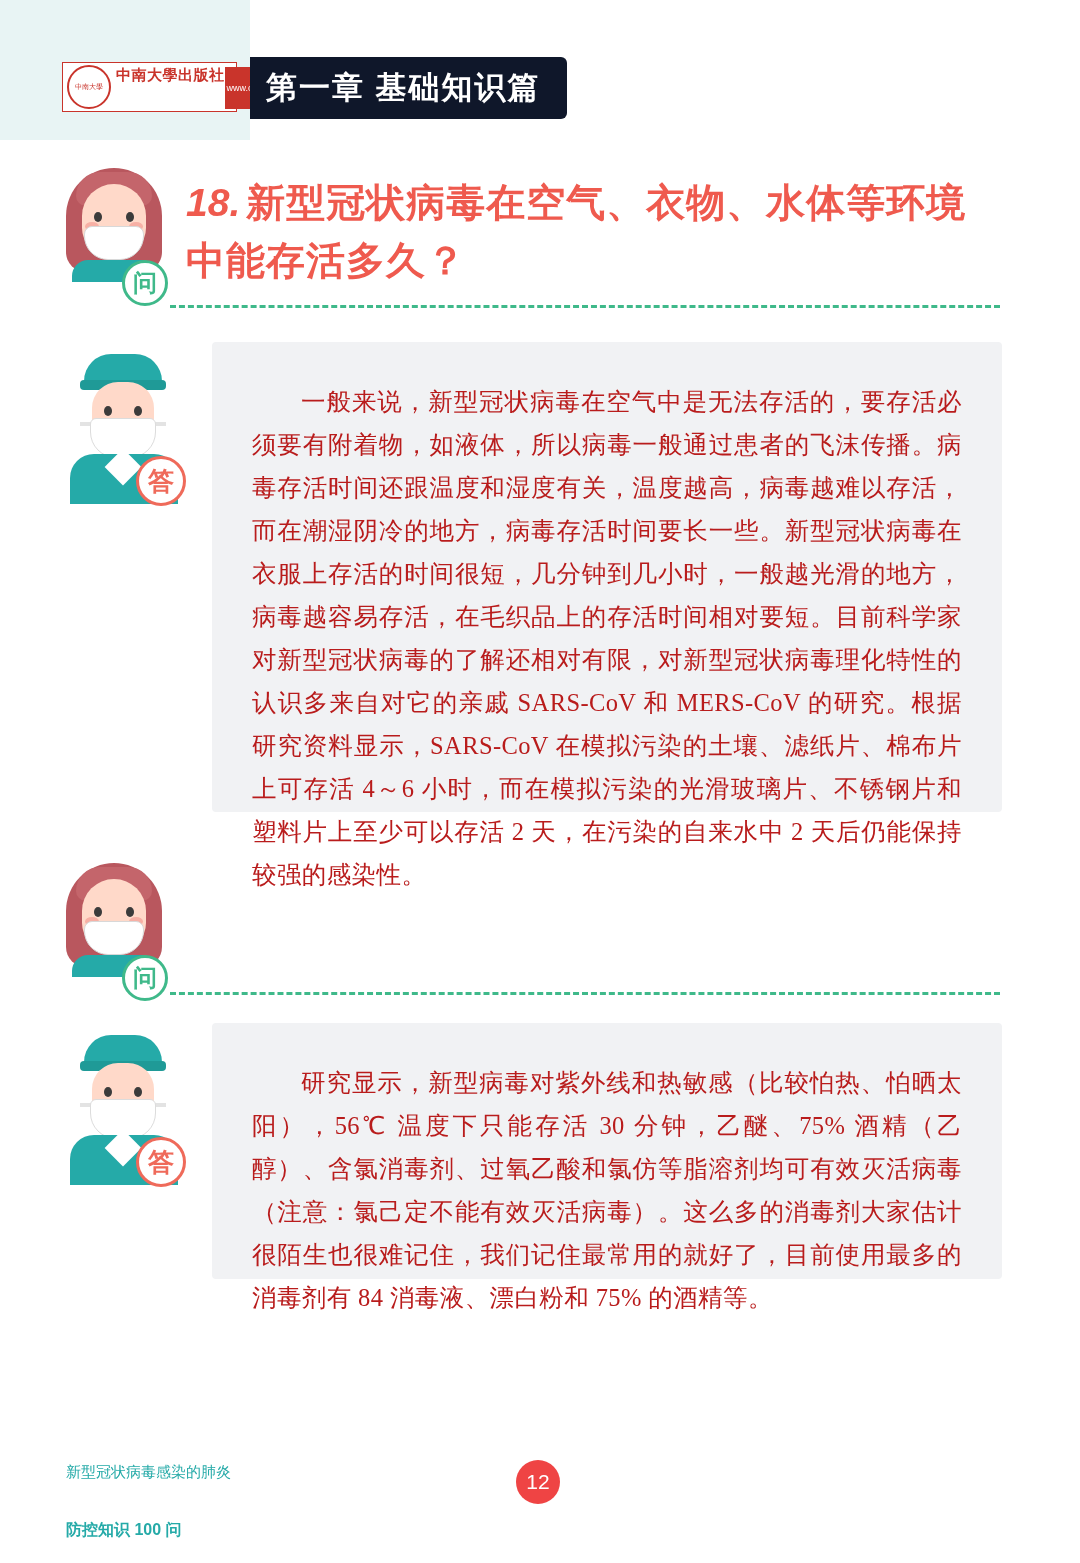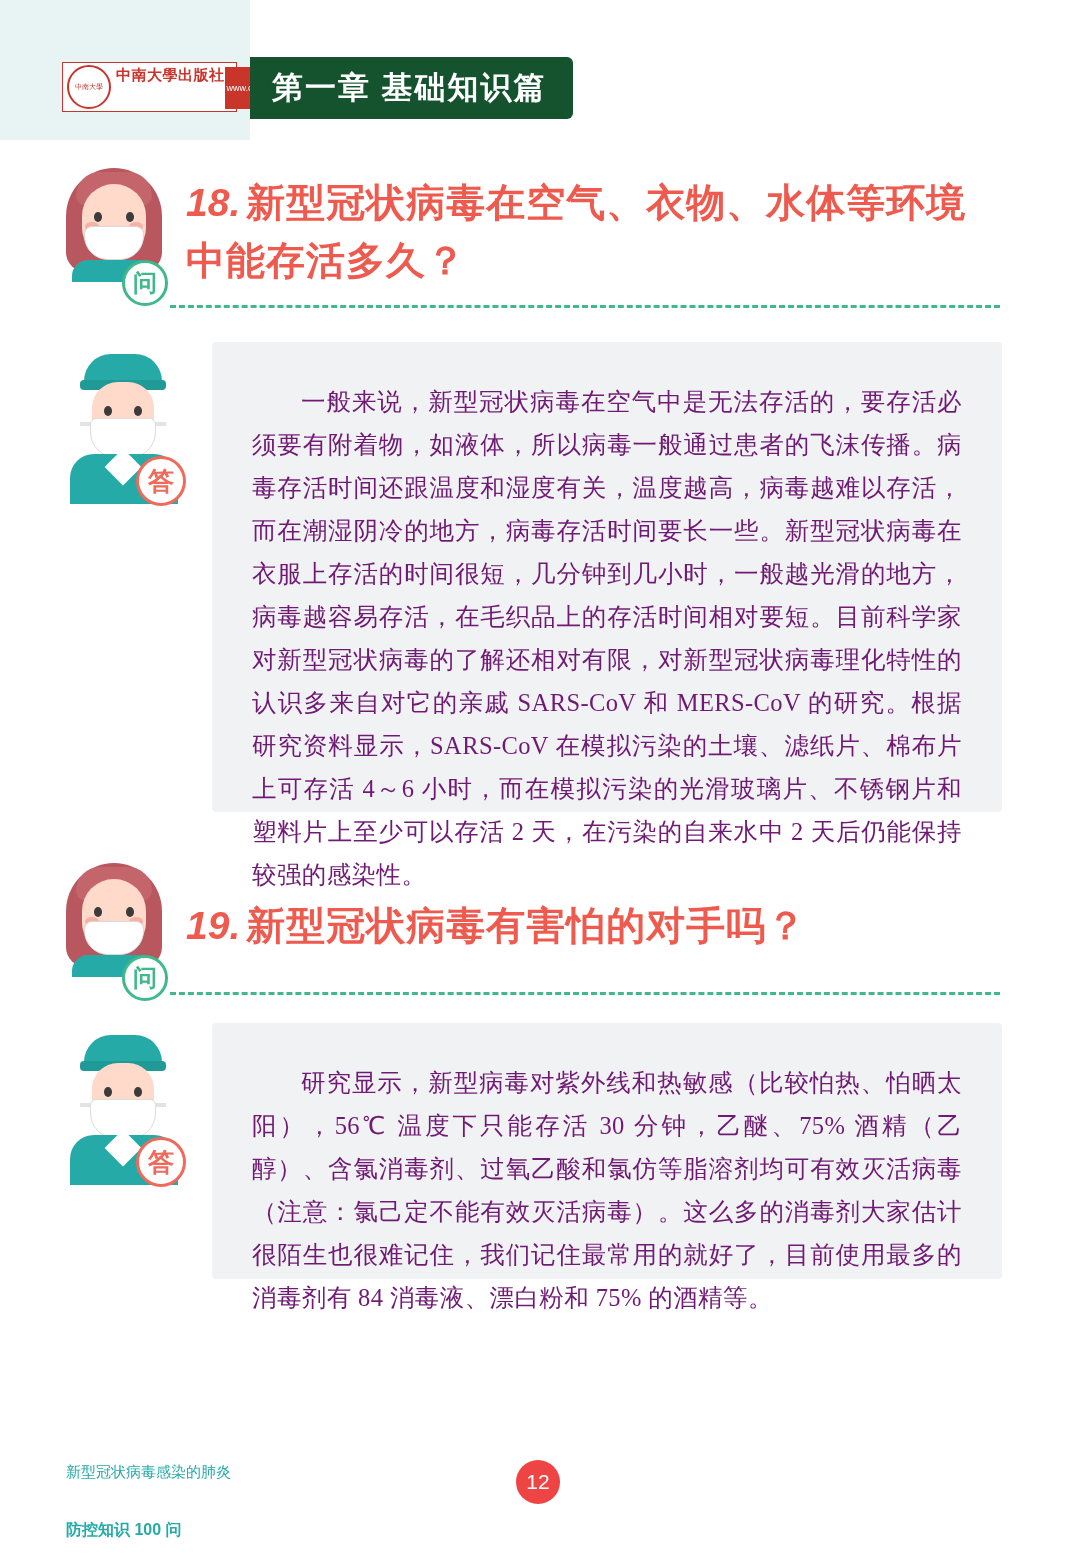--- a/index.html
+++ b/index.html
@@ -81,27 +81,27 @@
     text-align: center;
     padding: 16px 2px;
     white-space: nowrap;
     font-family: "Liberation Sans", sans-serif;
   }
   .chapter-tab {
     position: absolute;
     left: 250px;
     top: 57px;
     height: 62px;
-    background: #14532d;
+    background: #0f172a;
     color: #ffffff;
     font-size: 31px;
     font-weight: bold;
     display: flex;
     align-items: center;
-    padding: 0 26px 0 22px;
+    padding: 0 26px 0 16px;
     border-radius: 0 6px 6px 0;
     letter-spacing: 2px;
     font-family: "Liberation Sans", sans-serif;
   }
 
   
   .qa-block { position: absolute; left: 0; width: 1080px; }
   #qa-18 { top: 150px; }
   #qa-19 { top: 845px; }
 
@@ -309,21 +309,21 @@
   .answer-box {
     position: absolute;
     left: 212px;
     width: 790px;
     background: #f1f2f4;
     border-radius: 4px;
     box-sizing: border-box;
     padding: 38px 40px 36px 40px;
   }
   .answer-text {
-    color: #701a75;
+    color: #b91c1c;
     font-size: 24.5px;
     line-height: 43px;
     text-align: justify;
     text-indent: 2em;
     font-family: "Liberation Serif", serif;
     letter-spacing: 0.4px;
     margin: 0;
   }
   #qa-18 .answer-row { margin-top: 20px; }
   #qa-18 .answer-box { top: 22px; height: 470px; }
@@ -437,23 +437,20 @@
         <div class="girl-face"></div>
         <div class="girl-eye l"></div>
         <div class="girl-eye r"></div>
         <div class="girl-cheek l"></div>
         <div class="girl-cheek r"></div>
         <div class="girl-mask"></div>
         <div class="girl-body"></div>
       </div>
     </div>
     <div class="q-badge">问</div>
-    <div class="q-title">
-      <span class="q-num">19.</span><span class="q-text">新型冠状病毒有害怕的对手吗？</span>
-    </div>
     <div class="dashes"></div>
   </div>
 
   <div class="answer-row">
     <div class="a-avatar">
       <div class="doc-cap"></div>
       <div class="doc-cap-band"></div>
       <div class="doc-face"></div>
       <div class="doc-eye l"></div>
       <div class="doc-eye r"></div>

